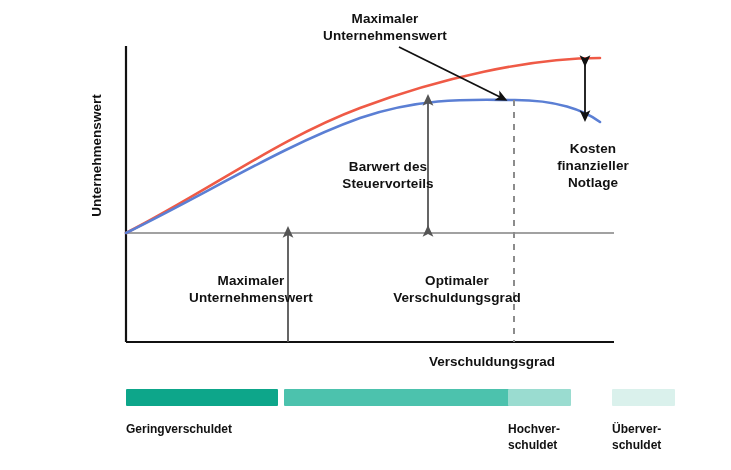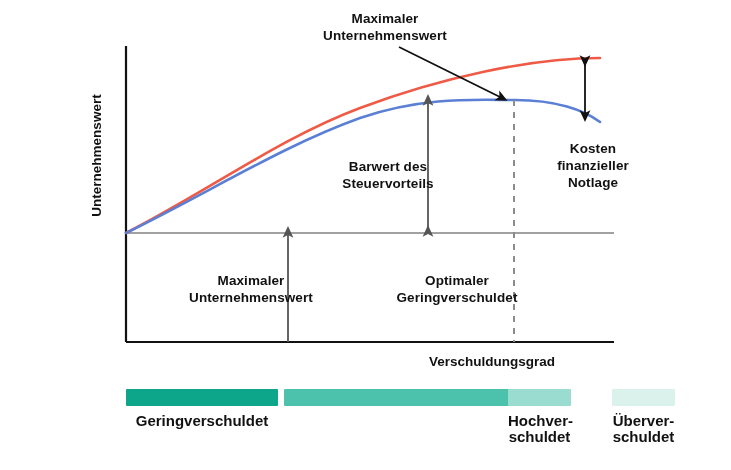--- a/index.html
+++ b/index.html
@@ -81,25 +81,25 @@
   .legend-seg {
     position: absolute;
     top: 0;
   }
   .legend-swatch {
     height: 17px;
     width: 100%;
     border-radius: 1px;
   }
   .legend-text {
-    margin-top: 7px;
-    font-size: 15px;
+    margin-top: 15px;
+    font-size: 12px;
     line-height: 16px;
     color: #111111;
-    text-align: center;
+    text-align: left;
     white-space: pre-line;
   }
 
   #caption {
     position: absolute;
     left: 33px;
     top: 448px;
     font-size: 13px;
     font-style: italic;
     color: #111111;
@@ -151,21 +151,21 @@
 Steuervorteils</div>
 
   <div class="anno" id="anno-distress">Kosten
 finanzieller
 Notlage</div>
 
   <div class="anno" id="anno-maxvalue">Maximaler
 Unternehmenswert</div>
 
   <div class="anno" id="anno-optimal">Optimaler
-Geringverschuldet</div>
+Verschuldungsgrad</div>
 
   <div id="axis-label-x">Verschuldungsgrad</div>
 
   <div id="axis-label-y">Unternehmenswert</div>
 
   <div id="legend">
 
     <div class="legend-seg" style="left:0px; width:152px;">
       <div class="legend-swatch" style="background:#0da68a;"></div>
       <div class="legend-text">Geringverschuldet</div>

